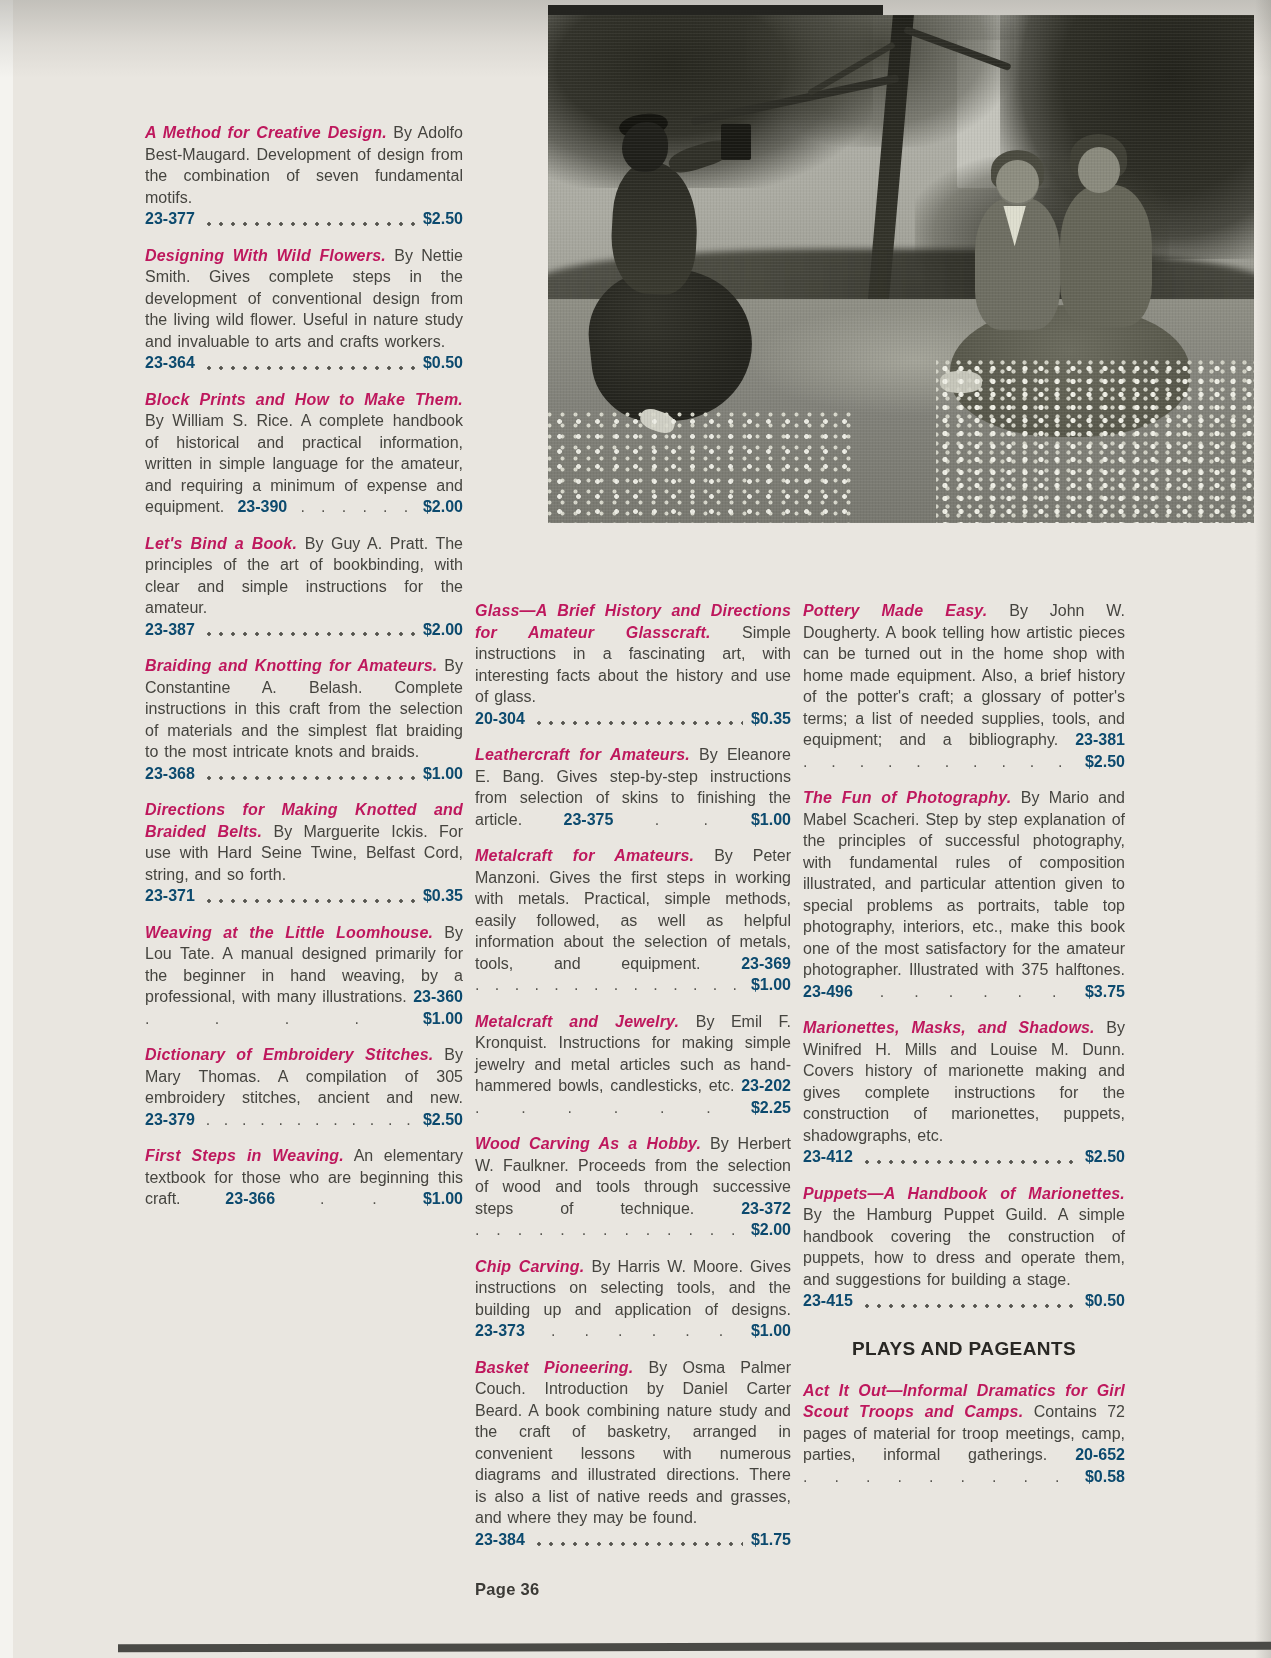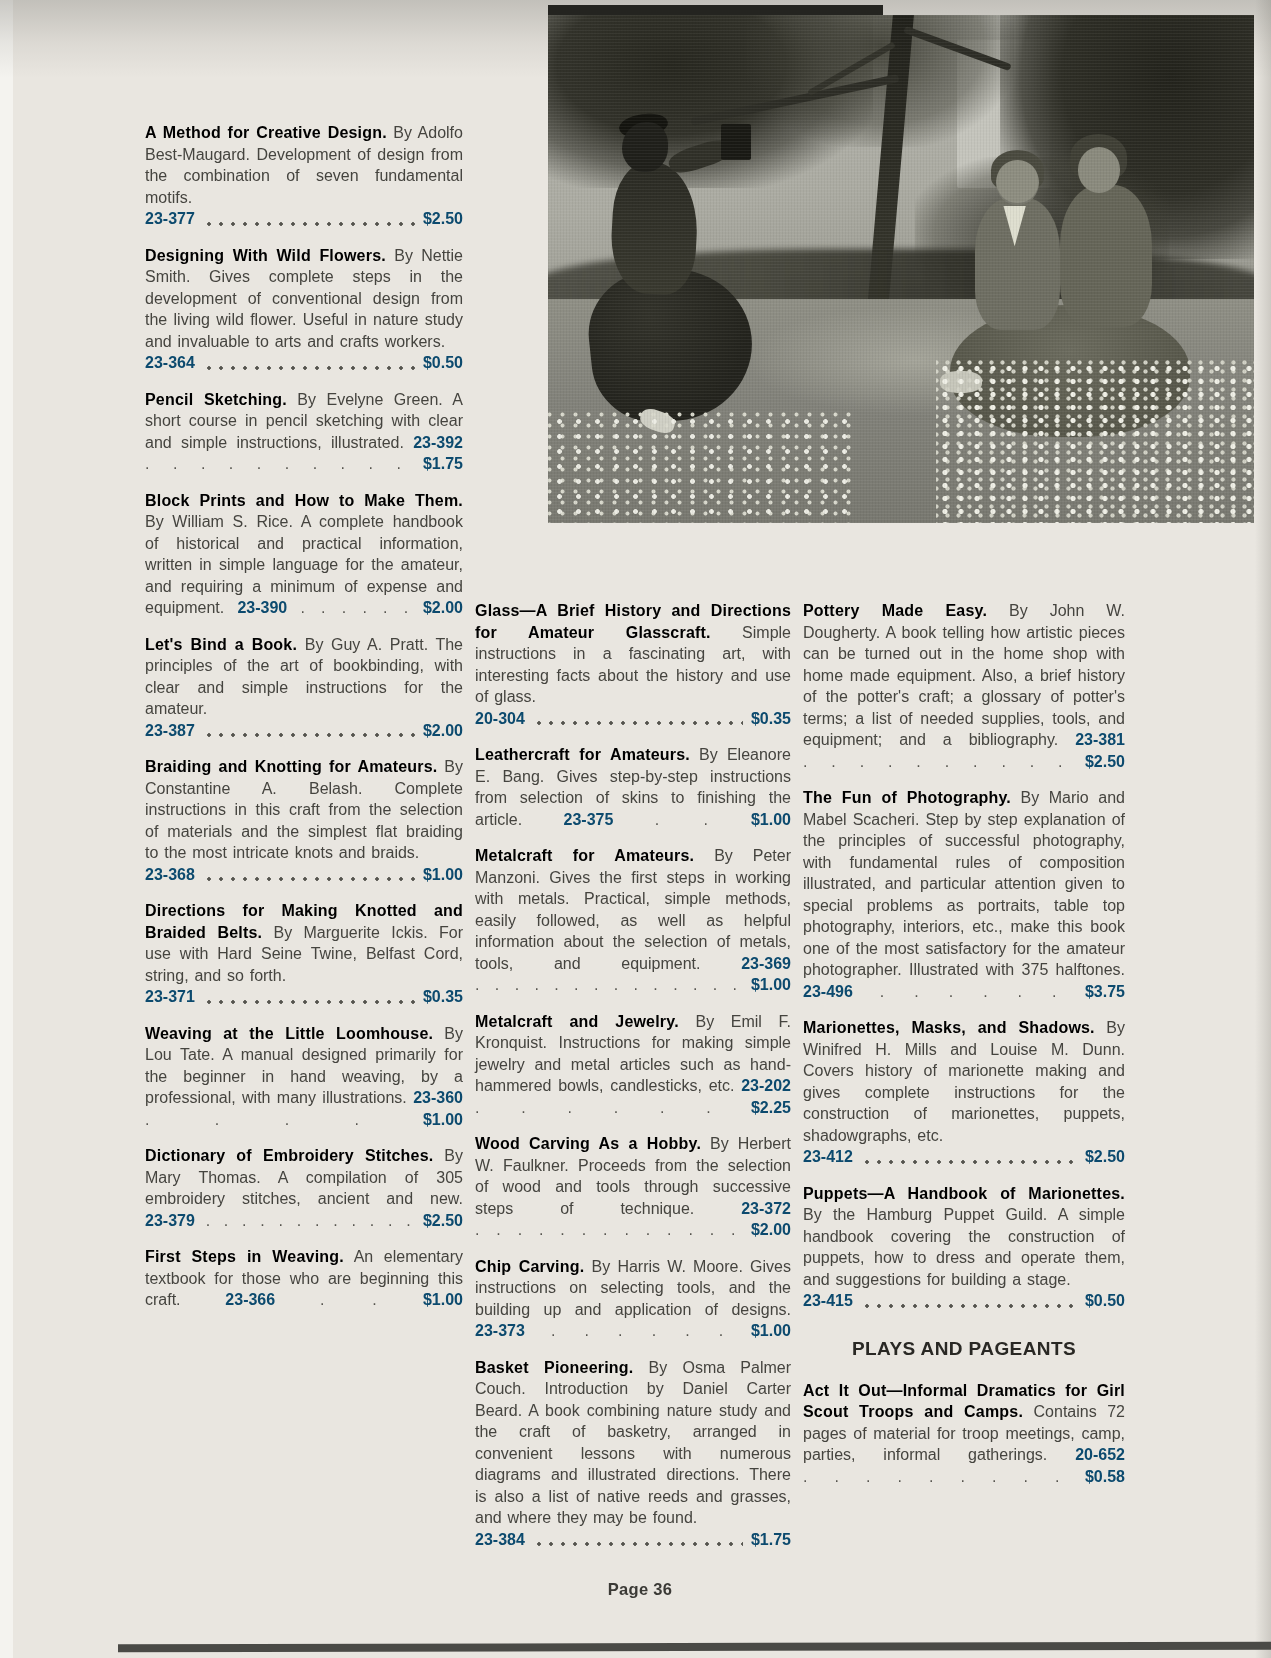--- a/index.html
+++ b/index.html
@@ -115,31 +115,31 @@
   
   .col { position:absolute; }
   .col-left  { left:145px; top:122px; width:318px; }
   .col-mid   { left:475px; top:600px; width:316px; }
   .col-right { left:803px; top:600px; width:322px; }
 
   .item { margin:0 0 15px 0; }
   .item-para { margin:0; text-align:justify; font-size:16px; line-height:21.5px;
     color:#45443f; word-spacing:1.4px; }
   .item-para.has-inline { text-align-last:justify; }
-  .item-title { color:#000000; letter-spacing:0.2px; }
+  .item-title { color:#be185d; letter-spacing:0.2px;font-style:italic; }
   .item-code, .item-price { color:#0c4a6e; white-space:nowrap; }
   .inline-dots { color:#55544e; letter-spacing:1.5px; white-space:nowrap; }
   .leader-row { display:flex; align-items:flex-end; font-size:16px; line-height:21.5px; }
   .leader-dots { flex:1; height:14px; margin:0 8px 3px 8px;
     background-image:radial-gradient(circle, #55544e 1.5px, transparent 2.1px);
     background-size:12px 6px; background-position:left bottom; background-repeat:repeat-x; }
   .section-heading { text-align:center; font-weight:bold; font-size:19px;
     color:#292824; margin:26px 0 20px 0; letter-spacing:0.4px; }
 
-  .footer { position:absolute; left:475px; top:1580px; width:330px; text-align:center;
+  .footer { position:absolute; left:475px; top:1580px; width:330px; text-align:left;
     font-weight:bold; font-size:16.5px; color:#3b3a36; letter-spacing:0.3px; }
 </style>
 </head>
 <body>
 
 <div class="left-edge-strip"></div>
 <div class="top-grain"></div>
 <div class="blotch blotch-left-mid"></div>
 <div class="blotch blotch-left-2"></div>
 <div class="blotch blotch-mid"></div>
@@ -196,23 +196,20 @@
     </div>
     <div class="item">
       <p class="item-para"><b class="item-title">Designing With Wild Flowers.</b> <span class="item-body">By Nettie Smith. Gives complete steps in the development of conventional design from the living wild flower. Useful in nature study and invaluable to arts and crafts workers.</span></p>
       <div class="leader-row">
         <b class="item-code">23-364</b>
         <span class="leader-dots"></span>
         <b class="item-price">$0.50</b>
       </div>
     </div>
     <div class="item">
-      <p class="item-para has-inline"><b class="item-title">Pencil Sketching.</b> <span class="item-body">By Evelyne Green. A short course in pencil sketching with clear and simple instructions, illustrated.</span> <b class="item-code">23-392</b> <span class="inline-dots">. . . . . . . . . .</span> <b class="item-price">$1.75</b></p>
-    </div>
-    <div class="item">
       <p class="item-para has-inline"><b class="item-title">Block Prints and How to Make Them.</b> <span class="item-body">By William S. Rice. A complete handbook of historical and practical information, written in simple language for the amateur, and requiring a minimum of expense and equipment.</span> <b class="item-code">23-390</b> <span class="inline-dots">. . . . . .</span> <b class="item-price">$2.00</b></p>
     </div>
     <div class="item">
       <p class="item-para"><b class="item-title">Let's Bind a Book.</b> <span class="item-body">By Guy A. Pratt. The principles of the art of bookbinding, with clear and simple instructions for the amateur.</span></p>
       <div class="leader-row">
         <b class="item-code">23-387</b>
         <span class="leader-dots"></span>
         <b class="item-price">$2.00</b>
       </div>
     </div>

